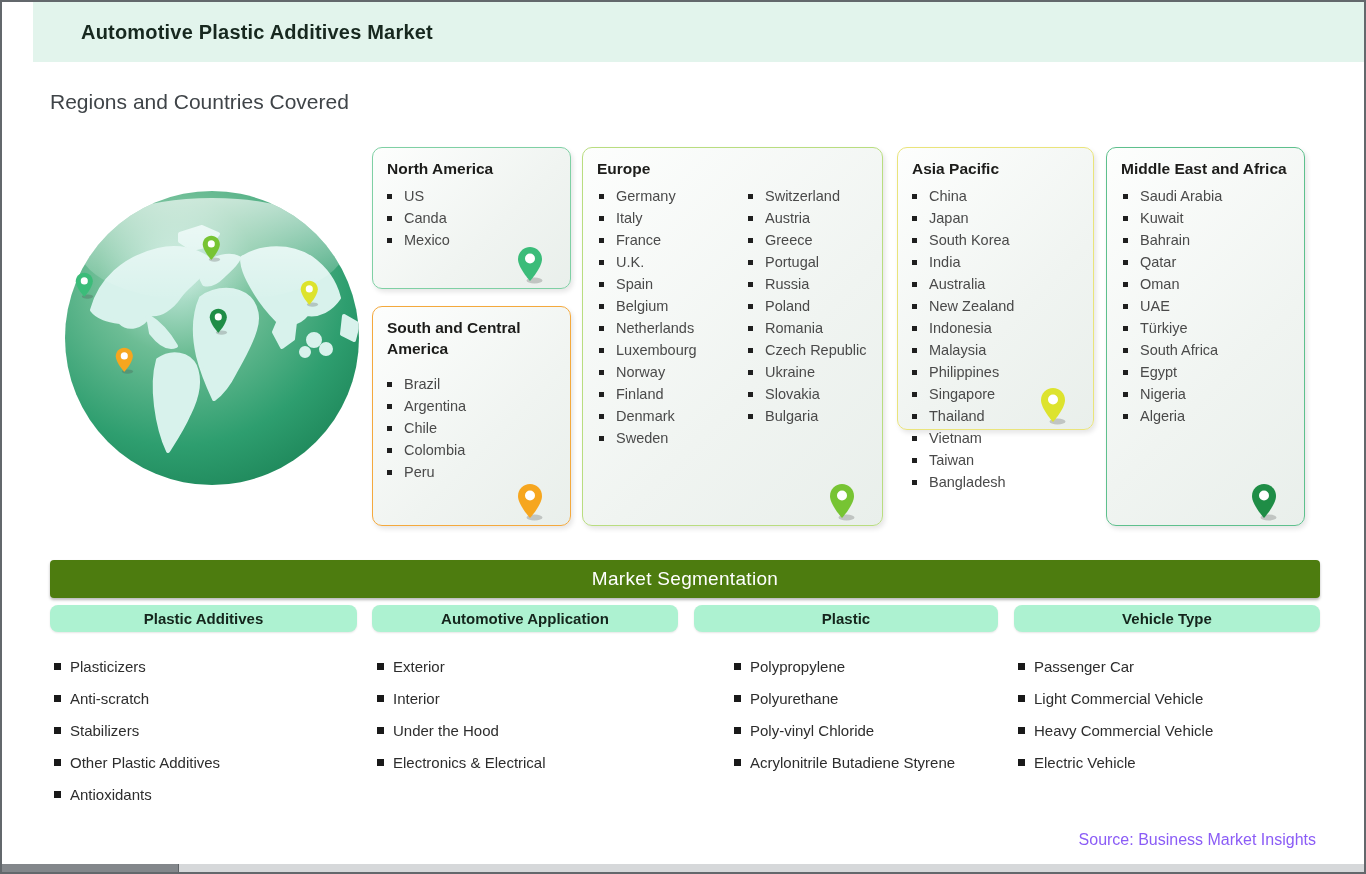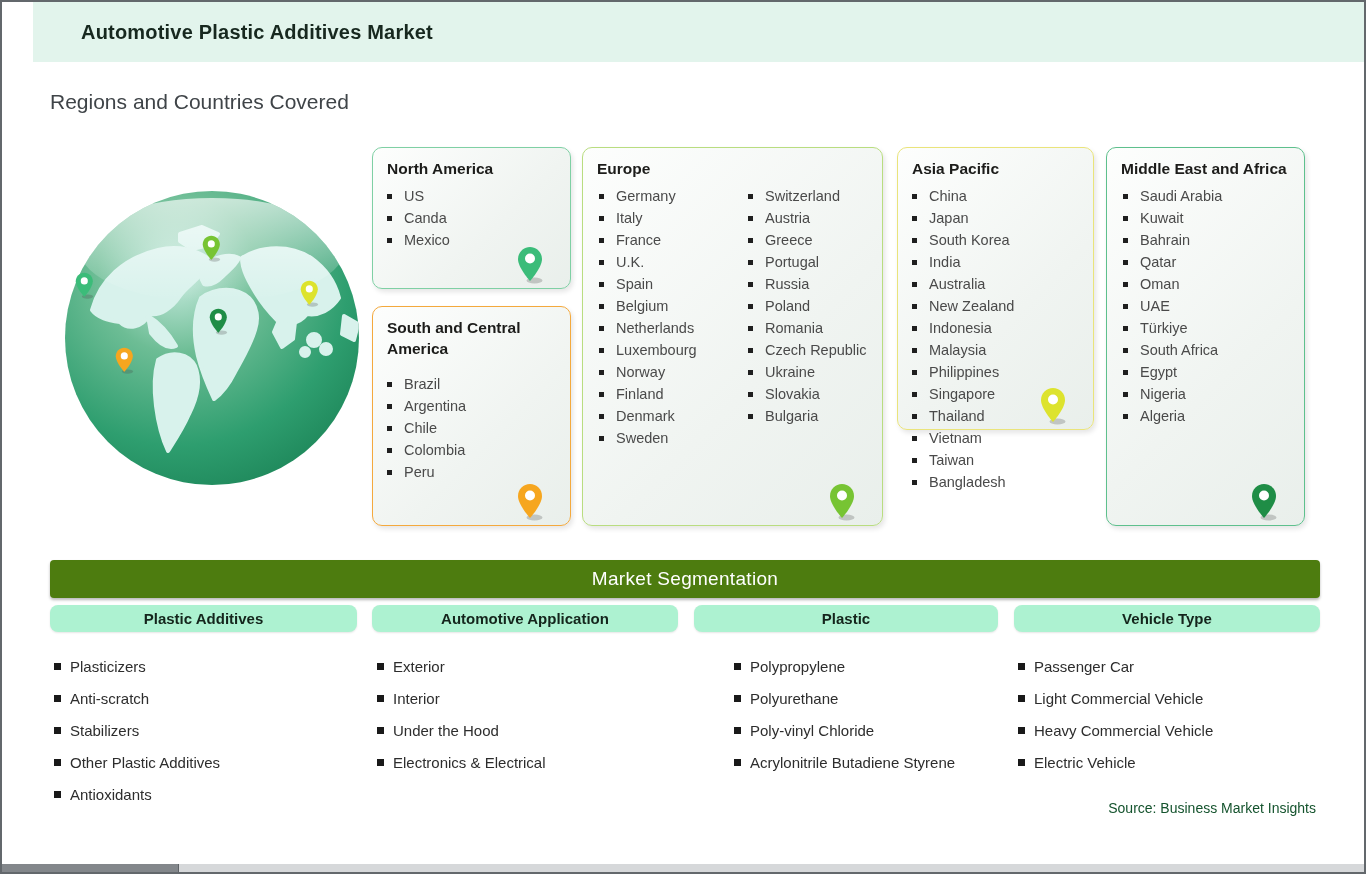--- a/index.html
+++ b/index.html
@@ -31,21 +31,21 @@
   .country-list .bullet{width:5px;height:5px;background:#1f1f1f;margin-right:12px;flex:none;}
   .pin{position:absolute;right:25px;bottom:4px;width:28px;height:38px;}
 
   
   .seg-bar{position:absolute;left:48px;top:558px;width:1270px;height:38px;background:#1f8a63;border-radius:4px;color:#fff;display:flex;align-items:center;justify-content:center;font-size:19px;letter-spacing:.3px;box-shadow:0 2px 3px rgba(0,0,0,.28);}
   .pill{position:absolute;top:603px;height:27px;background:#adf2d1;border-radius:8px;display:flex;align-items:center;justify-content:center;font-weight:bold;font-size:15px;color:#14251c;box-shadow:0 1px 2px rgba(0,0,0,.10);text-align:center;}
   .seg-list{position:absolute;top:648px;margin:0;padding:0;list-style:none;}
   .seg-list li{display:flex;align-items:center;height:32px;font-size:15px;color:#2d2d2d;white-space:nowrap;}
   .seg-list .bullet{width:7px;height:7px;background:#191919;margin-right:9px;flex:none;}
 
-  .source{position:absolute;right:48px;top:798px;font-size:14px;color:#14532d;}
+  .source{position:absolute;right:48px;top:829px;font-size:16px;color:#8b5cf6;}
 
   
   .scrollbar{position:absolute;left:0;right:0;bottom:0;height:8px;background:#d6d8da;}
   .scroll-thumb{position:absolute;left:0;top:0;height:100%;width:176px;background:#83878b;border-right:1px solid #5f6367;}
   .defs-holder{position:absolute;width:0;height:0;overflow:hidden;}
 </style>
 </head>
 <body>
 
 <div class="page">

